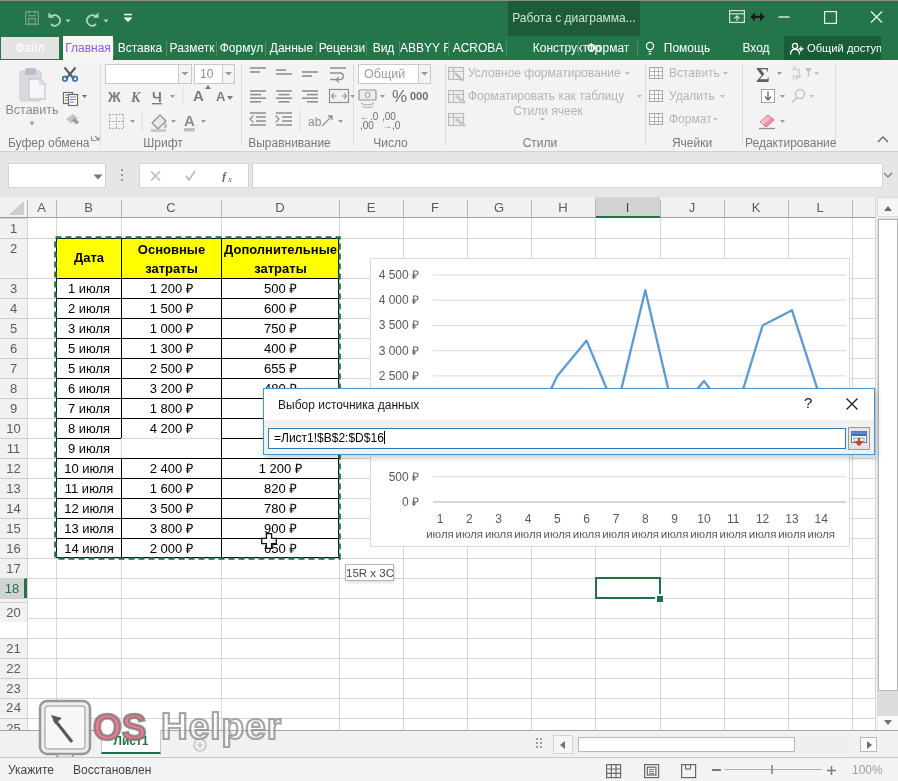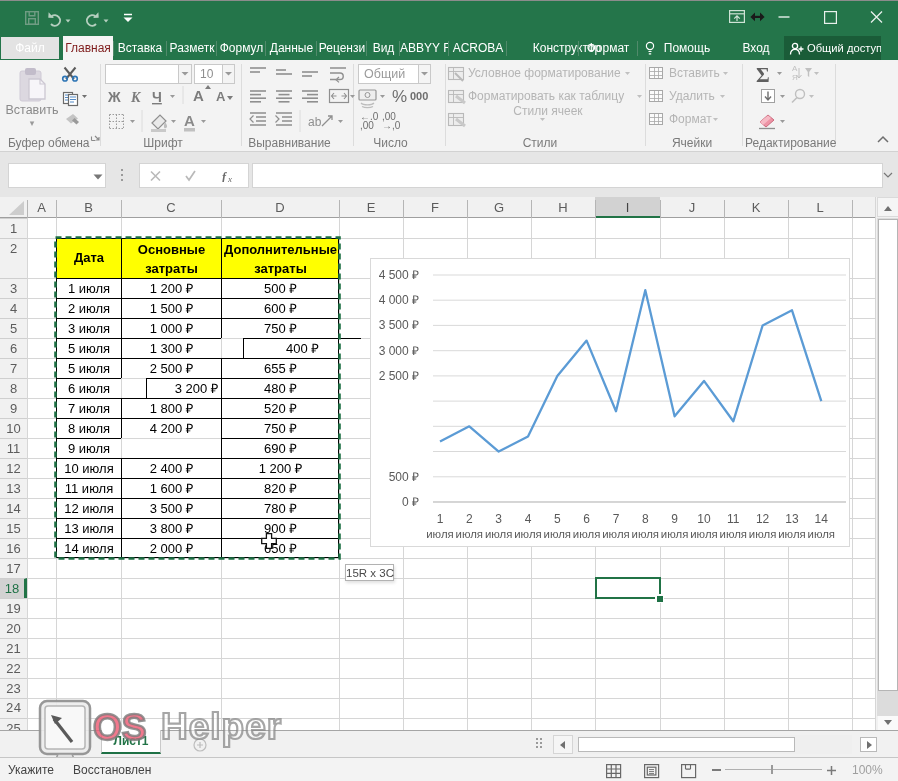--- a/index.html
+++ b/index.html
@@ -23,20 +23,21 @@
 .yellow { background:#ffff00; font-weight:bold; }
 #vscroll { left:875px; top:197px; width:23px; height:533px; background:#f1f1f1; border-left:1px solid #d6d6d6; }
 #tabbar { left:0; top:730px; width:898px; height:27px; background:#f1f1f1; }
 #statusbar { left:0; top:757px; width:898px; height:24px; background:#f3f3f3; border-top:1px solid #c6c6c6; font-size:12px; color:#444; }
 </style>
 </head>
 <body>
 
 <div class="abs" id="titlebar">
   <div class="abs" style="left:0;top:0;width:898px;height:1px;background:#8c8c8c;"></div>
+  <div class="abs" style="left:508px;top:1px;width:132px;height:35px;background:#1e5c38;color:#cfe3d6;font-size:12px;text-align:center;line-height:35px;white-space:nowrap;">Работа с диаграмма...</div>
   <svg class="abs" style="left:20px;top:7px" width="120" height="22" viewBox="0 0 120 22">
     <g stroke="#6f9c83" fill="none" stroke-width="1.4">
       <rect x="5.7" y="4.7" width="12.6" height="12.6"></rect>
         <rect x="8.7" y="11.7" width="6.6" height="5.6"></rect>
         <path d="M9.2 4.7 v4 h5.6 v-4"></path>
     </g>
     <g fill="none">
       <path d="M31.5 9.5 a5.2 5.2 0 1 1 -0.5 7.5" stroke="#b5cfbf" stroke-width="1.9"></path>
       <path d="M28.6 5.2 l-0.3 5.6 5.6 0.3 z" fill="#b5cfbf" stroke="none"></path>
     </g>
@@ -61,21 +62,21 @@
         <path d="M35 5.6 l4.6 4.3 -4.6 4.3 z"></path>
     </g>
     <path d="M53.5 10 h11" stroke="#e8f1ec" stroke-width="1.4"></path>
     <rect x="99.6" y="4.6" width="11.8" height="11.8" fill="none" stroke="#e8f1ec" stroke-width="1.2"></rect>
     <path d="M146 4.5 l11 11 m0 -11 l-11 11" stroke="#e8f1ec" stroke-width="1.3"></path>
   </svg>
 </div>
 
 <div class="abs" id="tabrow">
   <div class="tab" style="left:1px;top:1px;width:58px;height:22px;background:#e3e3e3;line-height:23px;">Файл</div>
-  <div class="tab" style="left:63px;width:50px;background:#f5f5f5;color:#7f1d1d;">Главная</div>
+  <div class="tab" style="left:63px;width:50px;background:#f5f5f5;color:#8b5cf6;">Главная</div>
   <div class="tab" style="left:113px;width:54px;">Вставка</div>
   <div class="tab" style="left:167px;width:50px;">Разметк</div>
   <div class="tab" style="left:217px;width:49px;">Формул</div>
   <div class="tab" style="left:266px;width:51px;">Данные</div>
   <div class="tab" style="left:317px;width:50px;">Рецензи</div>
   <div class="tab" style="left:367px;width:33px;">Вид</div>
   <div class="tab" style="left:400px;width:49px;">ABBYY F</div>
   <div class="tab" style="left:449px;width:58px;">ACROBA</div>
   <div class="tab" style="left:507px;width:72px;margin-left:24px;">Конструктор</div>
   <div class="tab" style="left:579px;width:58px;">Формат</div>
@@ -368,21 +369,21 @@
   <div class="rh" style="top:221px;height:20px;">10</div>
   <div class="rh" style="top:241px;height:20px;">11</div>
   <div class="rh" style="top:261px;height:20px;">12</div>
   <div class="rh" style="top:281px;height:20px;">13</div>
   <div class="rh" style="top:301px;height:20px;">14</div>
   <div class="rh" style="top:321px;height:20px;">15</div>
   <div class="rh" style="top:341px;height:20px;">16</div>
   <div class="rh" style="top:361px;height:20px;">17</div>
   <div class="rh" style="top:381px;height:20px;background:#d2d2d2;color:#1f7246;border-right:3px solid #217346;font-weight:normal;">18</div>
   <div class="rh" style="top:401px;height:20px;">19</div>
-  <div class="rh" style="top:421px;height:20px;">20</div>
+  <div class="rh" style="top:405px;height:20px;">20</div>
   <div class="rh" style="top:441px;height:20px;">21</div>
   <div class="rh" style="top:461px;height:20px;">22</div>
   <div class="rh" style="top:481px;height:20px;">23</div>
   <div class="rh" style="top:501px;height:20px;font-family:Liberation Mono, monospace;">24</div>
   <div class="rh" style="top:521px;height:20px;">25</div>
   <div class="glh" style="top:41px;"></div>
   <div class="glh" style="top:81px;"></div>
   <div class="glh" style="top:101px;"></div>
   <div class="glh" style="top:121px;"></div>
   <div class="glh" style="top:141px;"></div>
@@ -427,26 +428,26 @@
   <div class="cell" style="left:121px;top:81px;width:100px;height:20px;line-height:19px;">1 200 ₽</div>
   <div class="cell" style="left:221px;top:81px;width:118px;height:20px;line-height:19px;">500 ₽</div>
   <div class="cell" style="left:56px;top:101px;width:65px;height:20px;line-height:19px;">2 июля</div>
   <div class="cell" style="left:121px;top:101px;width:100px;height:20px;line-height:19px;">1 500 ₽</div>
   <div class="cell" style="left:221px;top:101px;width:118px;height:20px;line-height:19px;">600 ₽</div>
   <div class="cell" style="left:56px;top:121px;width:65px;height:20px;line-height:19px;">3 июля</div>
   <div class="cell" style="left:121px;top:121px;width:100px;height:20px;line-height:19px;">1 000 ₽</div>
   <div class="cell" style="left:221px;top:121px;width:118px;height:20px;line-height:19px;">750 ₽</div>
   <div class="cell" style="left:56px;top:141px;width:65px;height:20px;line-height:19px;">5 июля</div>
   <div class="cell" style="left:121px;top:141px;width:100px;height:20px;line-height:19px;">1 300 ₽</div>
-  <div class="cell" style="left:221px;top:141px;width:118px;height:20px;line-height:19px;margin-left:22px;">400 ₽</div>
+  <div class="cell" style="left:221px;top:141px;width:118px;height:20px;line-height:19px;">400 ₽</div>
   <div class="cell" style="left:56px;top:161px;width:65px;height:20px;line-height:19px;">5 июля</div>
   <div class="cell" style="left:121px;top:161px;width:100px;height:20px;line-height:19px;">2 500 ₽</div>
   <div class="cell" style="left:221px;top:161px;width:118px;height:20px;line-height:19px;">655 ₽</div>
   <div class="cell" style="left:56px;top:181px;width:65px;height:20px;line-height:19px;">6 июля</div>
-  <div class="cell" style="left:121px;top:181px;width:100px;height:20px;line-height:19px;margin-left:25px;">3 200 ₽</div>
+  <div class="cell" style="left:121px;top:181px;width:100px;height:20px;line-height:19px;">3 200 ₽</div>
   <div class="cell" style="left:221px;top:181px;width:118px;height:20px;line-height:19px;">480 ₽</div>
   <div class="cell" style="left:56px;top:201px;width:65px;height:20px;line-height:19px;">7 июля</div>
   <div class="cell" style="left:121px;top:201px;width:100px;height:20px;line-height:19px;">1 800 ₽</div>
   <div class="cell" style="left:221px;top:201px;width:118px;height:20px;line-height:19px;">520 ₽</div>
   <div class="cell" style="left:56px;top:221px;width:65px;height:20px;line-height:19px;">8 июля</div>
   <div class="cell" style="left:121px;top:221px;width:100px;height:20px;line-height:19px;">4 200 ₽</div>
   <div class="cell" style="left:221px;top:221px;width:118px;height:20px;line-height:19px;">750 ₽</div>
   <div class="cell" style="left:56px;top:241px;width:65px;height:20px;line-height:19px;">9 июля</div>
   <div class="cell" style="left:121px;top:241px;width:100px;height:20px;line-height:19px;margin-top:28px;">1 700 ₽</div>
   <div class="cell" style="left:221px;top:241px;width:118px;height:20px;line-height:19px;">690 ₽</div>
@@ -538,20 +539,38 @@
 <div class="abs" id="overlay" style="left:0;top:0;width:898px;height:781px;pointer-events:none;">
 
   <svg class="abs" style="left:53px;top:235px" width="289" height="326" viewBox="0 0 289 326">
     <rect x="2.5" y="2.5" width="284" height="321" fill="none" stroke="#1e7145" stroke-width="2.6" stroke-dasharray="6 4"></rect>
   </svg>
 
   <div class="abs" style="left:595px;top:577px;width:66px;height:22px;border:2px solid #217346;background:#fff;"></div>
   <div class="abs" style="left:655px;top:594px;width:9px;height:9px;background:#fff;"></div>
   <div class="abs" style="left:657px;top:596px;width:6px;height:6px;background:#1e7145;"></div>
 
+  <div class="abs" id="dialog" style="left:263px;top:388px;width:612px;height:67px;background:#f0f0f0;border:1px solid #3e9ade;box-shadow:2px 3px 6px rgba(0,0,0,0.2);">
+    <div style="position:absolute;left:0;top:0;width:610px;height:31px;background:#fff;"></div>
+    <div style="position:absolute;left:14px;top:9px;font-size:12px;color:#1a1a1a;">Выбор источника данных</div>
+    <div style="position:absolute;left:540px;top:5px;font-size:15px;color:#222;">?</div>
+    <svg style="position:absolute;left:581px;top:8px" width="14" height="14" viewBox="0 0 14 14">
+        <path d="M1.5 1.5 l11 11 m0-11 l-11 11" stroke="#222" stroke-width="1.4" fill="none"></path>
+      </svg>
+    <div style="position:absolute;left:4px;top:39px;width:578px;height:21px;background:#fff;border:1px solid #2c7cc4;font-size:12px;color:#000;line-height:19px;padding-left:5px;">=Лист1!$B$2:$D$16<span style="display:inline-block;width:1px;height:13px;background:#000;vertical-align:-2px;"></span></div>
+    <div style="position:absolute;left:584px;top:38px;width:22px;height:23px;background:#e3e3e3;border:1px solid #9a9a9a;">
+      <svg style="position:absolute;left:2px;top:3px" width="16" height="15" viewBox="0 0 16 15">
+        <rect x="0.5" y="0.5" width="15" height="11" fill="#fff" stroke="#5a7faa"></rect>
+        <rect x="1" y="1" width="14" height="4" fill="#3a6ebf"></rect>
+        <rect x="1" y="1.6" width="14" height="1" fill="#7aa6e0"></rect>
+        <rect x="3" y="7" width="10" height="3.6" fill="none" stroke="#8899aa"></rect>
+        <path d="M8 7 v5 m-3.2 -1.8 l3.2 3.4 3.2-3.4" stroke="#c43f2e" stroke-width="2.2" fill="none"></path>
+      </svg>
+    </div>
+  </div>
 
   <div class="abs" style="left:345px;top:564px;width:49px;height:17px;background:#fff;border:1px solid #b2b2b2;box-shadow:1px 2px 3px rgba(0,0,0,0.12);font-size:11.5px;color:#4a4a4a;text-align:center;line-height:16px;white-space:nowrap;">15R x 3C</div>
 
   <svg class="abs" style="left:261px;top:533px" width="16" height="16" viewBox="0 0 16 16">
     <path d="M5.4 0.7 h5.2 v4.7 h4.7 v5.2 h-4.7 v4.7 h-5.2 v-4.7 h-4.7 v-5.2 h4.7 z" fill="#fff" stroke="#111" stroke-width="1.3"></path>
   </svg>
 </div>
 
 <div class="abs" id="tabbar">
   <div class="abs" style="left:0;top:0;width:898px;height:1px;background:#a5a5a5;"></div>

